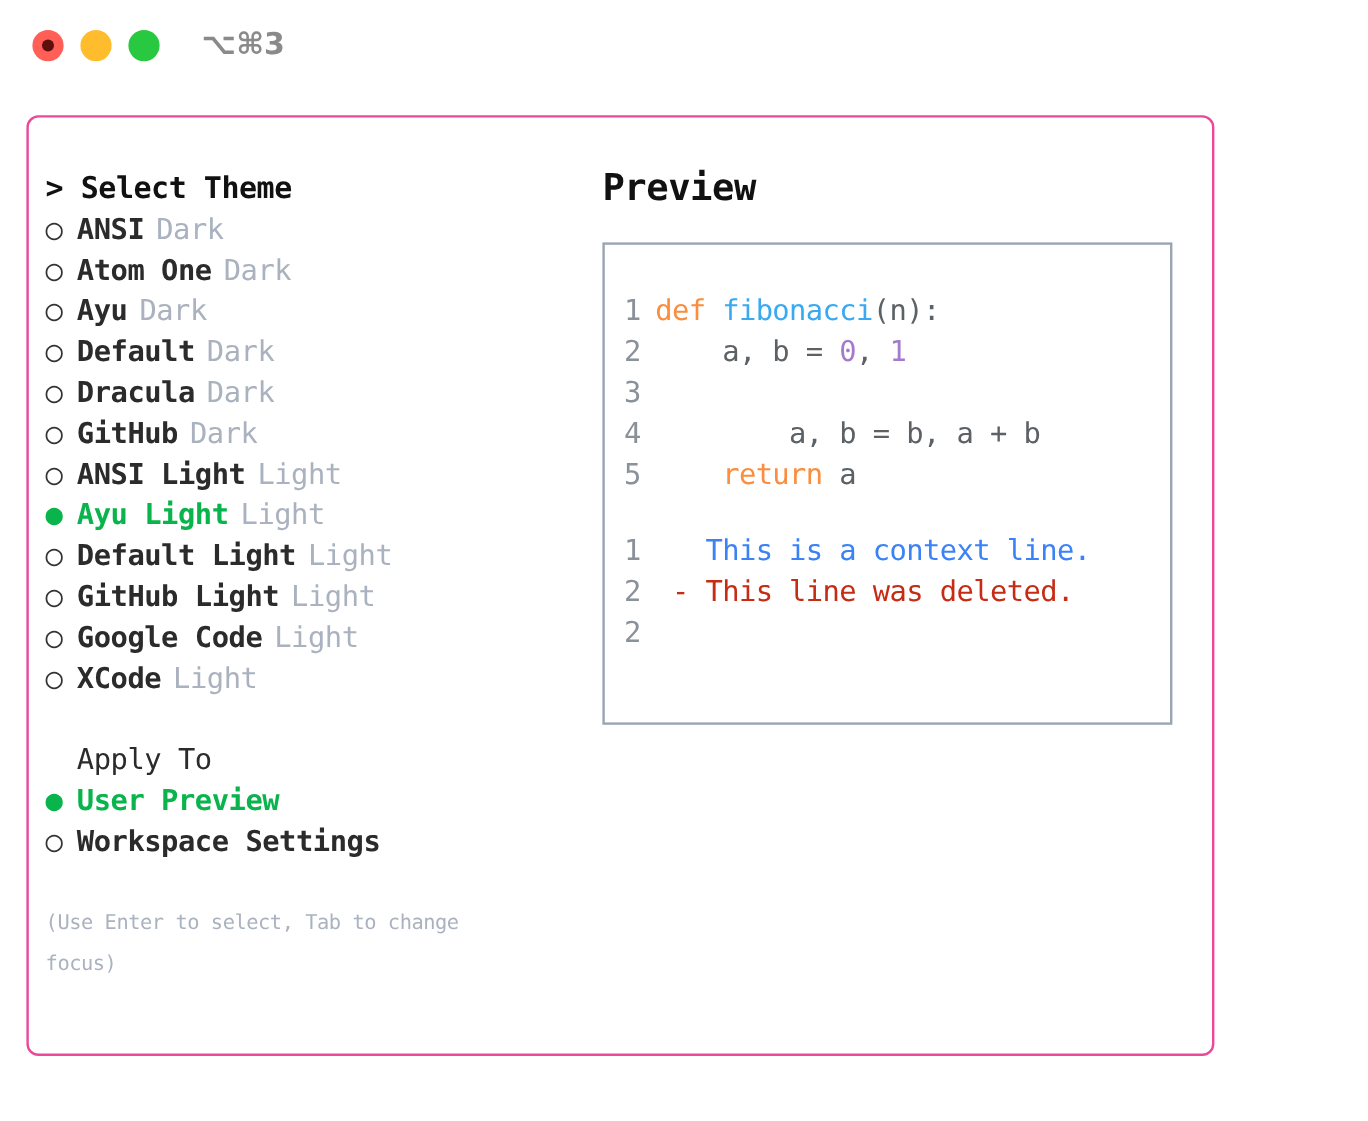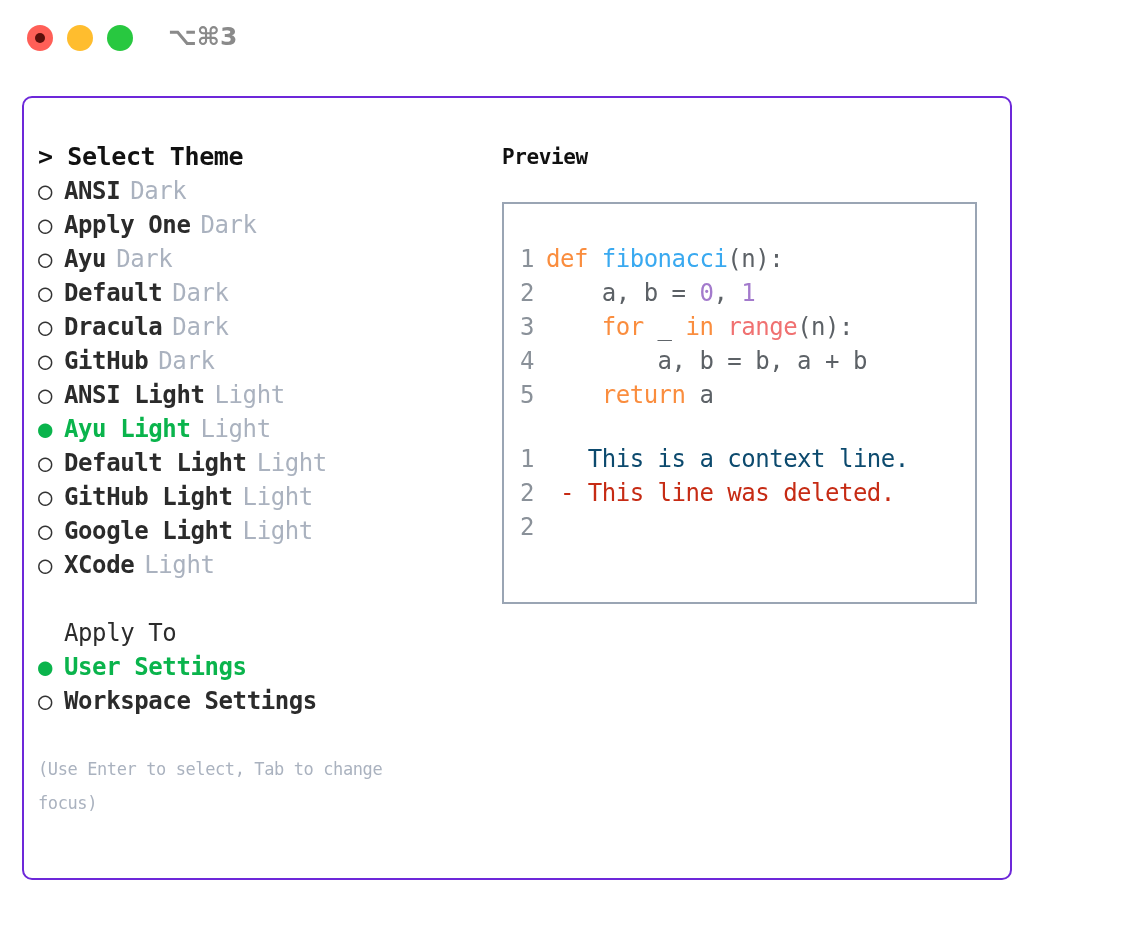--- a/index.html
+++ b/index.html
@@ -68,21 +68,21 @@
     letter-spacing: 0px;
   }
 
   
   .panel {
     position: absolute;
     left: 22px;
     top: 96px;
     width: 990px;
     height: 784px;
-    border: 2px solid #6d28d9;
+    border: 2px solid #ec4899;
     border-radius: 10px;
     background: #ffffff;
     box-sizing: border-box;
   }
 
   
   .left-col {
     position: absolute;
     left: 14px;
     top: 42px;
@@ -137,21 +137,21 @@
   }
 
   
   .right-col {
     position: absolute;
     left: 478px;
     top: 42px;
     width: 490px;
   }
   .preview-title {
-    font-size: 21px;
+    font-size: 31px;
     font-weight: bold;
     color: #111111;
     letter-spacing: -0.4px;
     line-height: 34px;
   }
   .preview-box {
     margin-top: 28px;
     width: 475px;
     height: 402px;
     border: 2px solid #9aa5b4;
@@ -175,21 +175,21 @@
     padding-right: 12px;
     box-sizing: border-box;
   }
   .code-body { white-space: pre; }
 
   .tok-kw   { color: #fa8d3e; }
   .tok-fn   { color: #39a9f0; }
   .tok-num  { color: #a37acc; }
   .tok-bi   { color: #f07171; }
   .tok-pl   { color: #5c6166; }
-  .tok-ctx  { color: #0c4a6e; text-align: center; }
+  .tok-ctx  { color: #3b82f6; text-align: center; }
   .tok-del  { color: #c62b14; }
   .tok-add  { color: #13c213; }
 
   .code-gap { height: 30px; }
 </style>
 </head>
 <body>
 
 <div class="window">
 
@@ -202,55 +202,55 @@
     <div class="shortcut">⌥⌘3</div>
   </div>
 
   <div class="panel">
 
     <div class="left-col">
       <div class="section-title">&gt; Select Theme</div>
 
       <div id="theme-options">
           <div class="opt-row"><span class="marker">○</span><span class="opt-label">ANSI</span><span class="opt-dim">Dark</span></div>
-          <div class="opt-row"><span class="marker">○</span><span class="opt-label">Apply One</span><span class="opt-dim">Dark</span></div>
+          <div class="opt-row"><span class="marker">○</span><span class="opt-label">Atom One</span><span class="opt-dim">Dark</span></div>
           <div class="opt-row"><span class="marker">○</span><span class="opt-label">Ayu</span><span class="opt-dim">Dark</span></div>
           <div class="opt-row"><span class="marker">○</span><span class="opt-label">Default</span><span class="opt-dim">Dark</span></div>
           <div class="opt-row"><span class="marker">○</span><span class="opt-label">Dracula</span><span class="opt-dim">Dark</span></div>
           <div class="opt-row"><span class="marker">○</span><span class="opt-label">GitHub</span><span class="opt-dim">Dark</span></div>
           <div class="opt-row"><span class="marker">○</span><span class="opt-label">ANSI Light</span><span class="opt-dim">Light</span></div>
           <div class="opt-row selected"><span class="marker sel">●</span><span class="opt-label">Ayu Light</span><span class="opt-dim">Light</span></div>
           <div class="opt-row"><span class="marker">○</span><span class="opt-label">Default Light</span><span class="opt-dim">Light</span></div>
           <div class="opt-row"><span class="marker">○</span><span class="opt-label">GitHub Light</span><span class="opt-dim">Light</span></div>
-          <div class="opt-row"><span class="marker">○</span><span class="opt-label">Google Light</span><span class="opt-dim">Light</span></div>
+          <div class="opt-row"><span class="marker">○</span><span class="opt-label">Google Code</span><span class="opt-dim">Light</span></div>
           <div class="opt-row"><span class="marker">○</span><span class="opt-label">XCode</span><span class="opt-dim">Light</span></div>
         </div>
 
       <div class="spacer-34"></div>
 
       <div class="applyto-title">Apply To</div>
 
       <div id="applyto-options">
-          <div class="opt-row selected"><span class="marker sel">●</span><span class="opt-label">User Settings</span></div>
+          <div class="opt-row selected"><span class="marker sel">●</span><span class="opt-label">User Preview</span></div>
           <div class="opt-row"><span class="marker">○</span><span class="opt-label">Workspace Settings</span></div>
         </div>
 
       <div class="spacer-34"></div>
 
       <div class="hint">(Use Enter to select, Tab to change focus)</div>
     </div>
 
     <div class="right-col">
       <div class="preview-title">Preview</div>
 
       <div class="preview-box">
         <div id="code-lines">
             <div class="code-line"><span class="lineno">1</span><span class="code-body"><span class="tok-kw">def </span><span class="tok-fn">fibonacci</span><span class="tok-pl">(n):</span></span></div>
             <div class="code-line"><span class="lineno">2</span><span class="code-body"><span class="tok-pl">    a, b = </span><span class="tok-num">0</span><span class="tok-pl">, </span><span class="tok-num">1</span></span></div>
-            <div class="code-line"><span class="lineno">3</span><span class="code-body"><span class="tok-pl">    </span><span class="tok-kw">for</span><span class="tok-pl"> _ </span><span class="tok-kw">in</span><span class="tok-pl"> </span><span class="tok-bi">range</span><span class="tok-pl">(n):</span></span></div>
+            <div class="code-line"><span class="lineno">3</span></div>
             <div class="code-line"><span class="lineno">4</span><span class="code-body"><span class="tok-pl">        a, b = b, a + b</span></span></div>
             <div class="code-line"><span class="lineno">5</span><span class="code-body"><span class="tok-pl">    </span><span class="tok-kw">return</span><span class="tok-pl"> a</span></span></div>
           </div>
         <div class="code-gap"></div>
         <div id="diff-lines">
             <div class="code-line"><span class="lineno">1</span><span class="code-body"><span class="tok-ctx">   This is a context line.</span></span></div>
             <div class="code-line"><span class="lineno">2</span><span class="code-body"><span class="tok-del"> - This line was deleted.</span></span></div>
             <div class="code-line"><span class="lineno">2</span></div>
           </div>
       </div>

